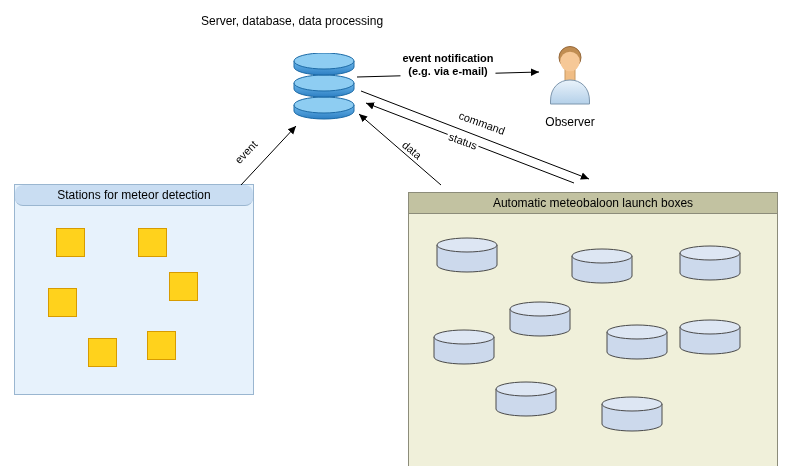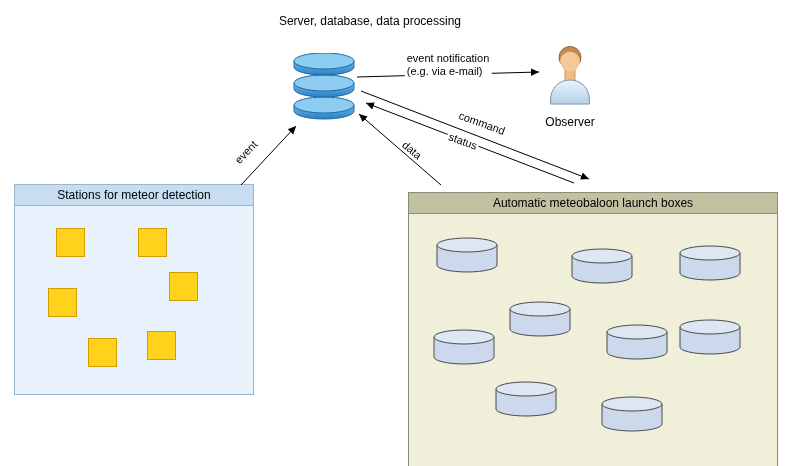--- a/index.html
+++ b/index.html
@@ -1,35 +1,35 @@
 <!DOCTYPE html>
 <html><head>
 <meta charset="utf-8">
 <style>
   * { margin:0; padding:0; box-sizing:border-box; }
   html,body { background:#ffffff; font-family:"Liberation Sans", sans-serif; }
   .canvas { position:relative; width:792px; height:466px; background:#ffffff; overflow:hidden; }
 
-  .server-title { position:absolute; left:201px; top:14px; width:260px; text-align:right;
+  .server-title { position:absolute; left:201px; top:14px; width:260px; text-align:left;
                   font-size:12px; color:#000; z-index:4; }
 
   .db-icon { position:absolute; left:293px; top:53px; width:62px; height:67px; z-index:3; }
   .observer-node { position:absolute; left:534px; top:44px; width:72px; z-index:3; text-align:center; }
   .person-icon { width:48px; height:62px; display:inline-block; }
   .observer-label { margin-top:5px; font-size:12px; color:#000; }
 
   .edges-layer { position:absolute; left:0; top:0; width:792px; height:466px; z-index:2; pointer-events:none; }
 
   .edge-label { position:absolute; font-size:11px; color:#000; background:#ffffff; padding:0 2px;
                 white-space:nowrap; z-index:5; }
-  .edge-label.multiline { text-align:left; line-height:13px; }
+  .edge-label.multiline { text-align:center; line-height:13px;font-weight:bold; }
 
   .stations-box { position:absolute; left:14px; top:184px; width:240px; height:211px;
                   background:#e7f2fc; border:1px solid #9ab6d0; z-index:1; }
-  .stations-box .box-header { background:#c9ddf2; border-bottom:1px solid #9ab6d0; }
+  .stations-box .box-header { background:#c9ddf2; border-bottom:1px solid #9ab6d0;border-radius:8px; }
   .launch-box { position:absolute; left:408px; top:192px; width:370px; height:325px;
                 background:#f0f0da; border:1px solid #8c8c7a; z-index:1; }
   .launch-box .box-header { background:#c2c2a1; border-bottom:1px solid #8c8c7a; }
   .box-header { height:21px; line-height:21px; text-align:center; font-size:12px; color:#000; }
 
   .square { position:absolute; width:29px; height:29px; background:#ffd21c; border:1px solid #d79b00; }
   .cylinder { position:absolute; width:62px; height:36px; }
 </style>
 </head>
 <body>

